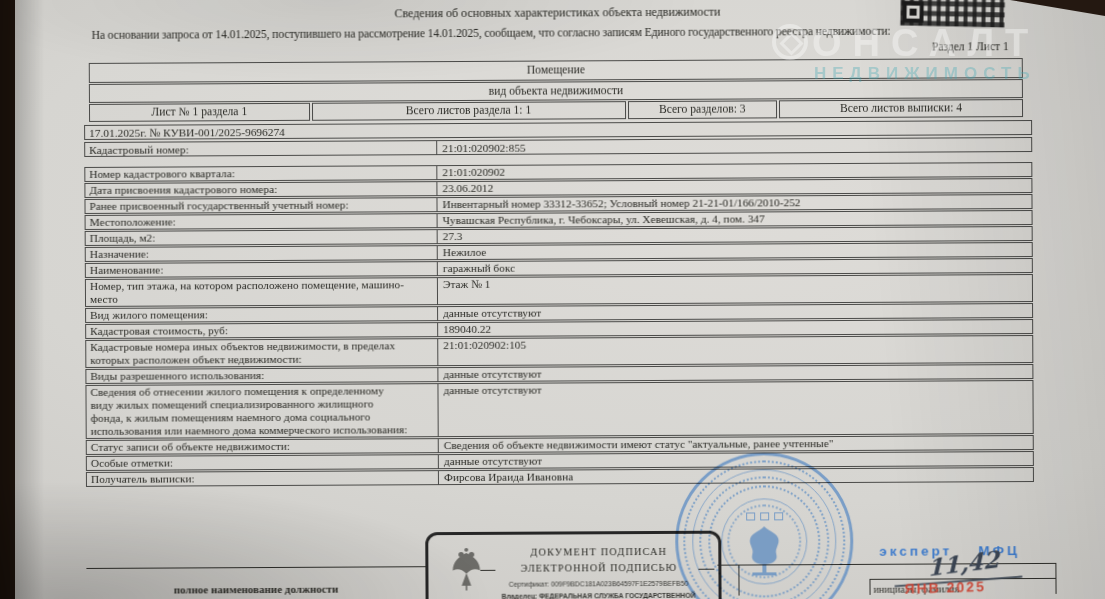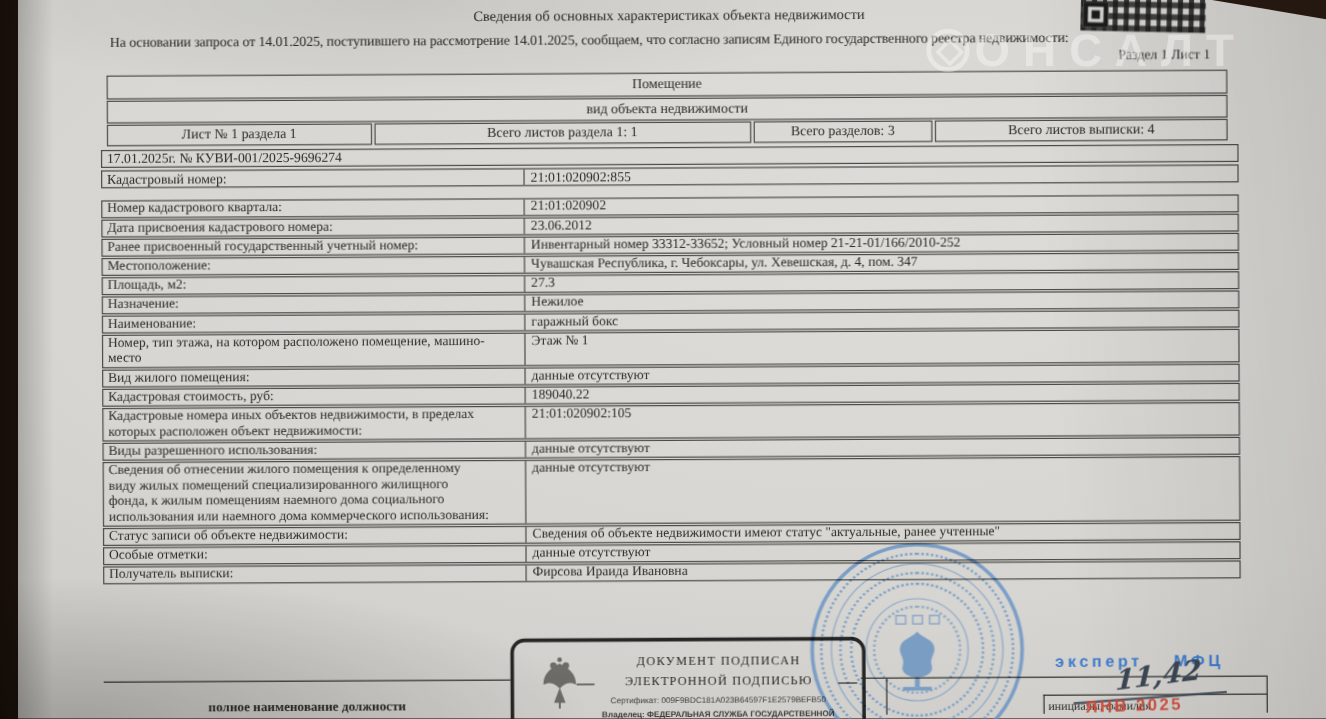--- a/index.html
+++ b/index.html
@@ -259,14 +259,15 @@
     <div class="reddate">ЯНВ 2025</div>
 
   </div>
 
   <div class="shade"></div>
   <div class="corner-tr"></div>
 
   <div class="wm">
     <div class="wm-logo"></div>
     <div class="wm-brand">ОНСАЛТ</div>
+    <div class="wm-sub">НЕДВИЖИМОСТЬ</div>
   </div>
 </div>
 
 </body></html>

